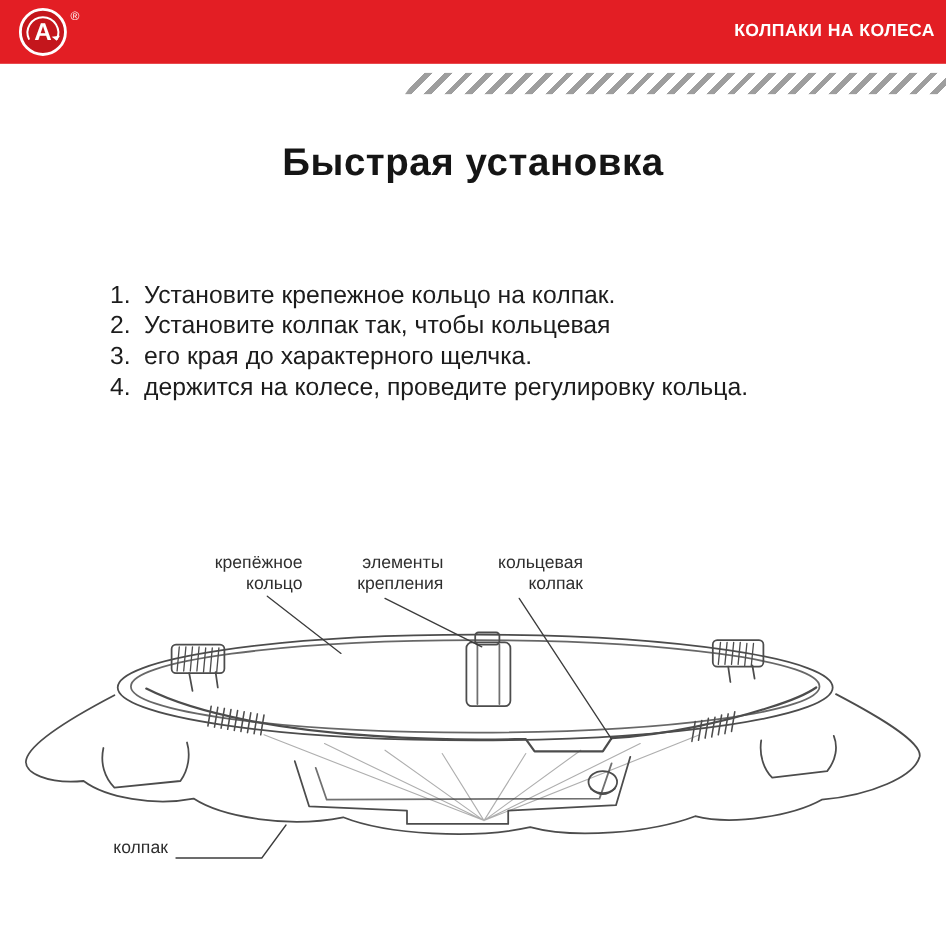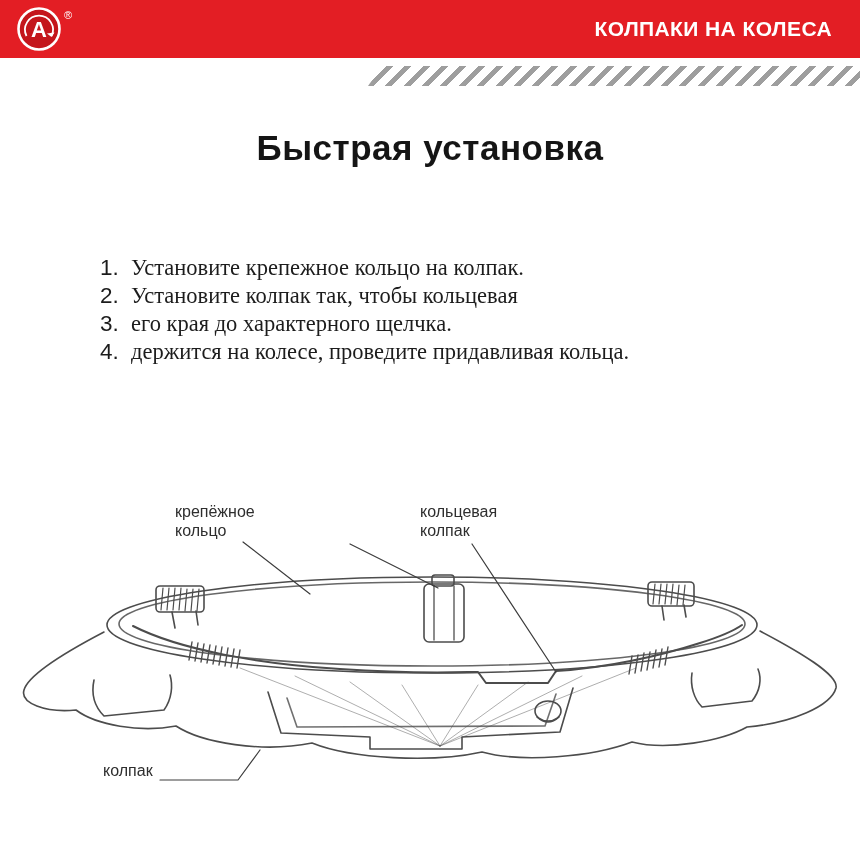--- a/index.html
+++ b/index.html
@@ -12,22 +12,22 @@
     position:absolute; top:0; left:0; right:0; height:58px;
     background:var(--accent,#e31e24); display:flex; align-items:center;
   }
   .logo { margin-left:16px; flex:none; display:block; }
   .brand {
     margin-left:13px; font-weight:bold; font-size:27px; letter-spacing:2px;
     color:#141414;
   }
   .reg { color:#ffffff; font-size:11px; align-self:flex-start; margin-top:9px; margin-left:2px; }
   .header-product {
-    margin-left:auto; margin-right:28px; color:#ffffff; font-weight:bold;
-    font-size:21px; letter-spacing:.4px;
+    margin-left:auto; margin-right:10px; color:#ffffff; font-weight:bold;
+    font-size:16px; letter-spacing:.4px;
   }
   
   .stripes {
     position:absolute; top:66px; left:368px; right:0; height:20px;
     background:repeating-linear-gradient(135deg, var(--stripe,#9e9e9e) 0 5px, #ffffff 5px 13px);
     clip-path:polygon(14px 0, 100% 0, 100% 100%, 0 100%);
   }
   
   .title {
     position:absolute; top:128px; left:0; width:100%; margin:0;
@@ -35,23 +35,23 @@
     letter-spacing:.5px;
   }
   
   .instructions {
     position:absolute; top:254px; left:100px; width:700px; margin:0; padding:0;
     list-style:none; font-size:22.5px; line-height:28px; color:#1c1c1c;
   }
   .instructions li { display:flex; }
   .num { flex:none; width:31px; }
   .txt { flex:1; }
-  .line { display:block;font-family:Liberation Serif, serif; }
+  .line { display:block; }
   
-  .diagram { position:absolute; top:480px; left:0; width:696px; height:370px; }
+  .diagram { position:absolute; top:480px; left:0; width:696px; height:370px;text-align:right; }
   .drawing { position:absolute; top:0; left:0; }
   .dlabel { position:absolute; font-size:16px; line-height:19px; color:#2e2e2e; }
   #lbl-ring   { top:22px;  left:175px; width:100px; }
   #lbl-clips  { top:22px;  left:303px; width:100px; }
   #lbl-groove { top:22px;  left:420px; width:110px; }
   #lbl-cap    { top:281px; left:103px; }
 </style>
 </head>
 <body>
 
@@ -88,21 +88,21 @@
     </li>
     <li>
       <span class="num">3.</span>
       <span class="txt">
         <span class="line">его края до характерного щелчка.</span>
       </span>
     </li>
     <li>
       <span class="num">4.</span>
       <span class="txt">
-        <span class="line">держится на колесе, проведите придавливая кольца.</span>
+        <span class="line">держится на колесе, проведите регулировку кольца.</span>
       </span>
     </li>
   </ol>
 
   <div class="diagram">
 
     <svg class="drawing" width="860" height="370" viewBox="0 0 860 370" fill="none" stroke="#4c4c4c" stroke-width="1.6" stroke-linecap="round" stroke-linejoin="round">
 
       <g>
         <path d="M104 152 C 60 175 28 196 24 210 C 20 223 45 233 76 230 C 96 245 140 253 176 246 C 202 263 262 273 312 263 C 352 279 432 283 482 272 C 522 283 592 277 632 262 C 667 271 722 261 747 247 C 792 243 831 226 836 208 C 839 195 800 172 760 151"></path>
@@ -155,17 +155,18 @@
 
       <g stroke="#3c3c3c" stroke-width="1.2">
         <path d="M243 62 L 310 114"></path>
         <path d="M350 64 L 438 108"></path>
         <path d="M472 64 L 556 192"></path>
         <path d="M160 300 L 238 300 L 260 270"></path>
       </g>
     </svg>
 
     <div class="dlabel" id="lbl-ring">крепёжное кольцо</div>
+    <div class="dlabel" id="lbl-clips">элементы крепления</div>
     <div class="dlabel" id="lbl-groove">кольцевая колпак</div>
     <div class="dlabel" id="lbl-cap">колпак</div>
   </div>
 
 </div>
 
 </body></html>

